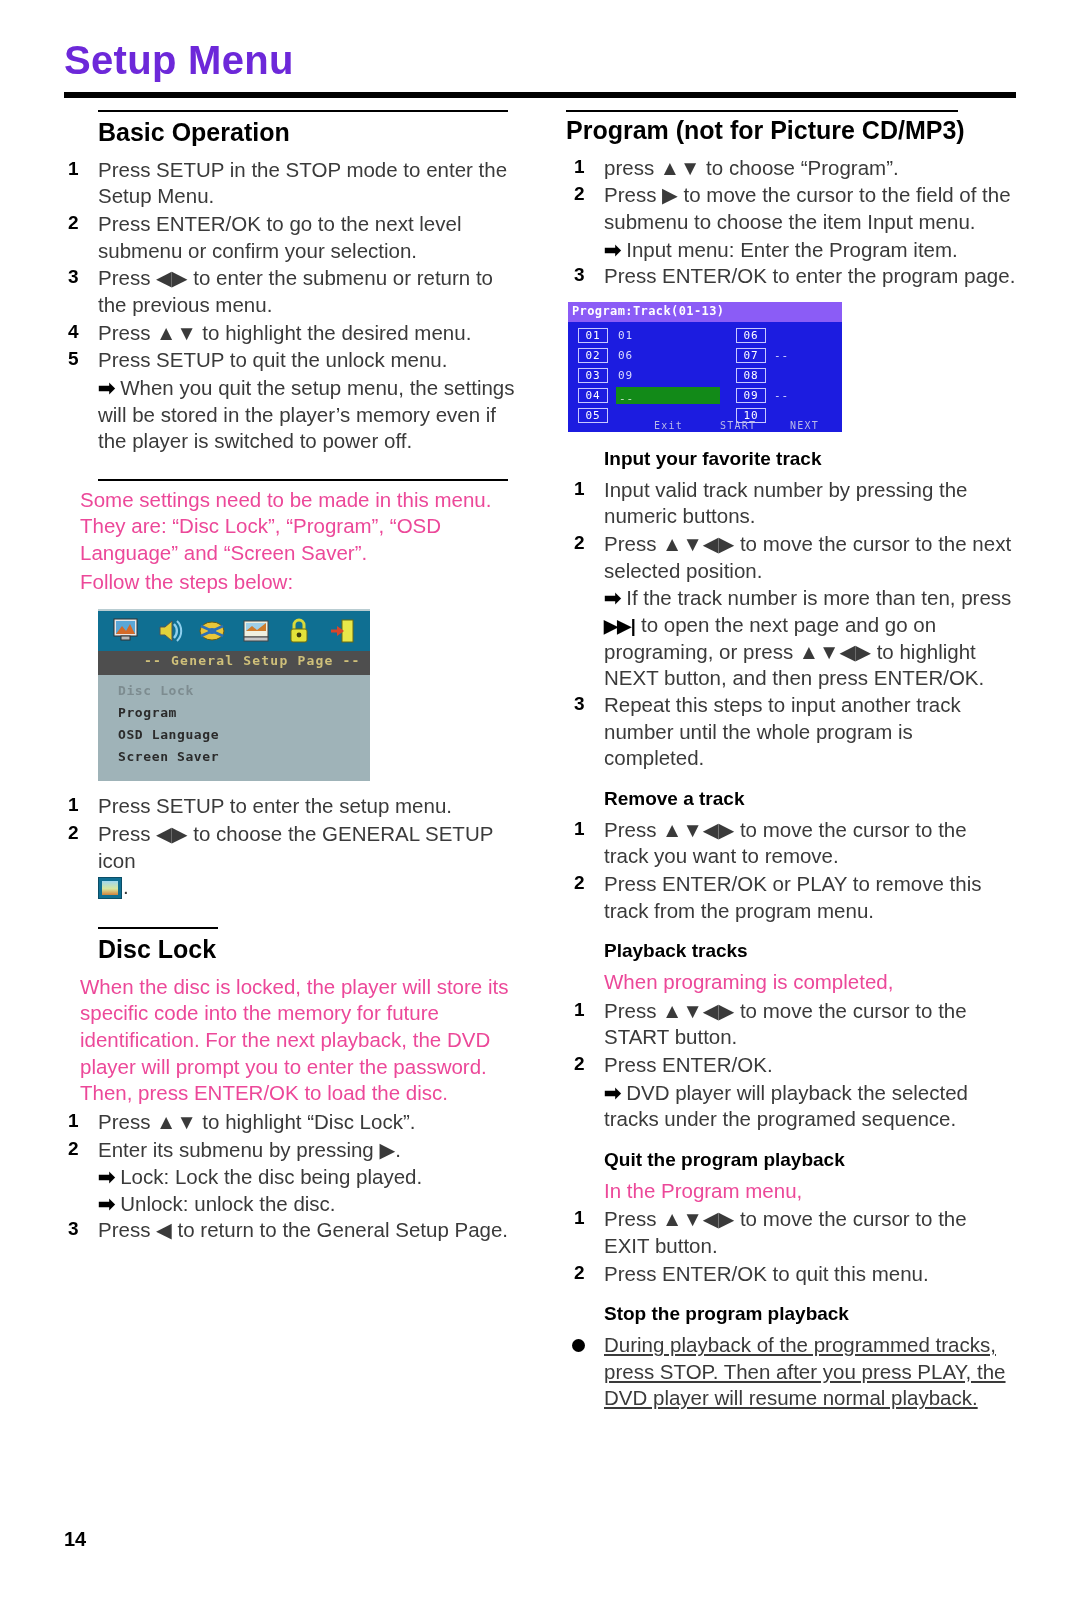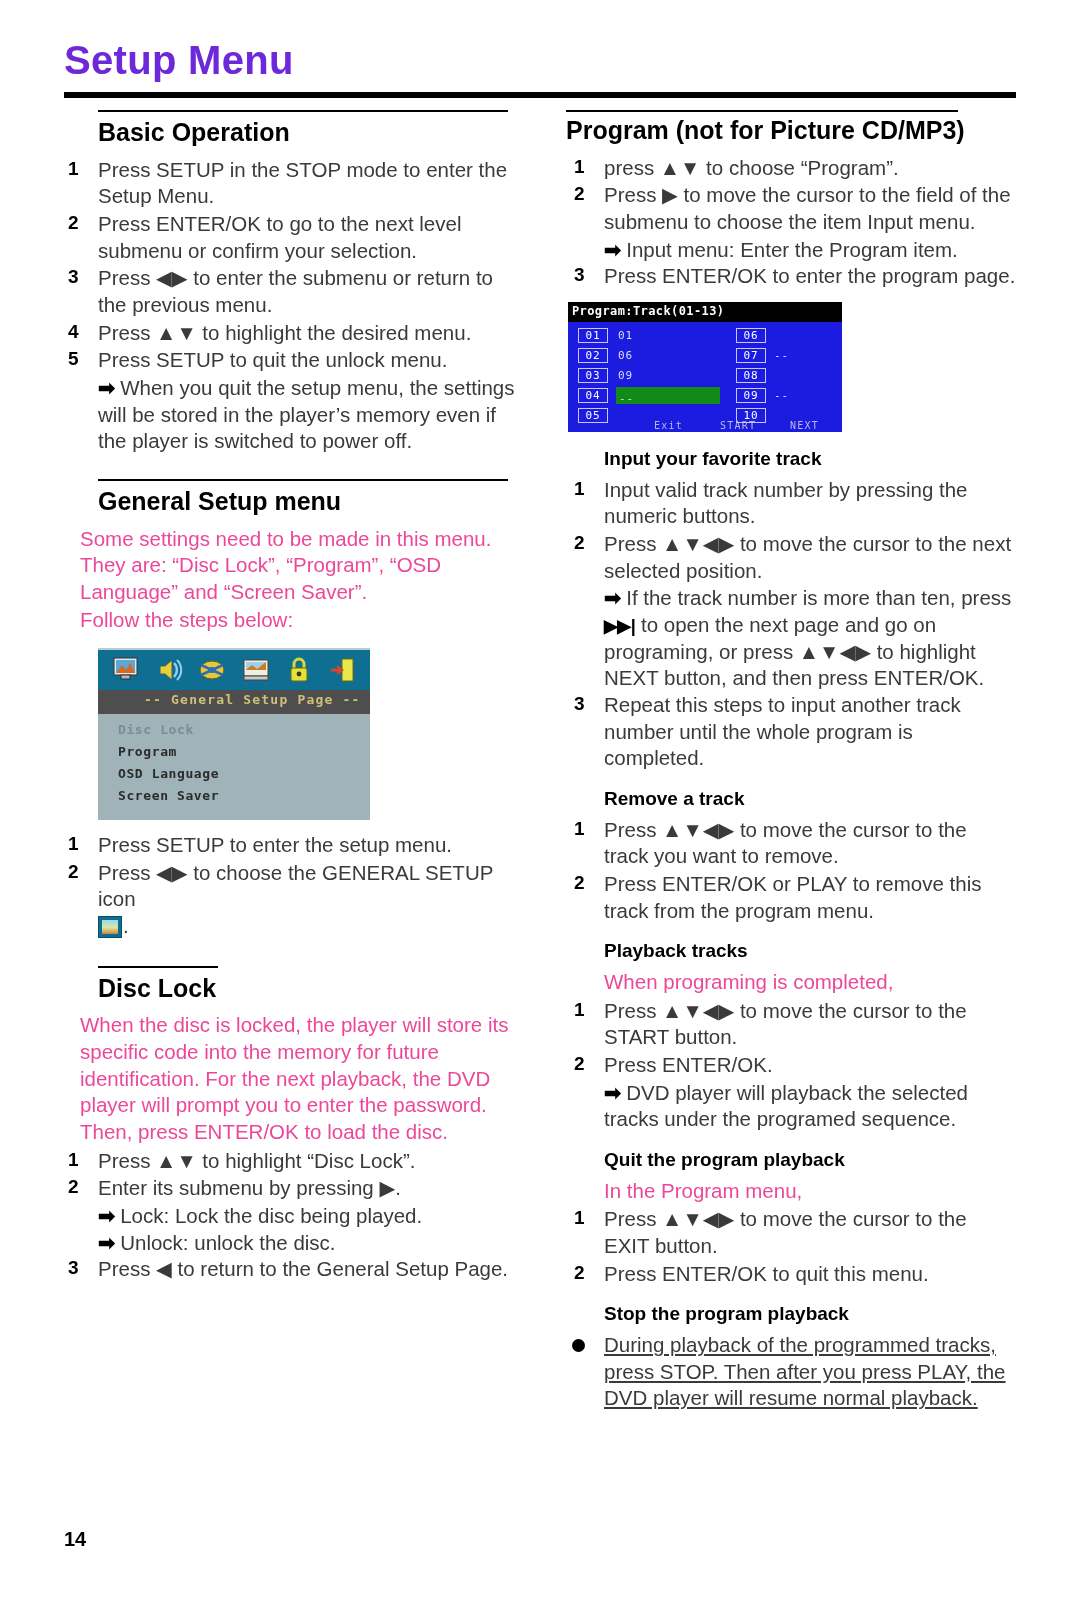--- a/index.html
+++ b/index.html
@@ -110,21 +110,21 @@
   }
   .shot1 .mi.dim { color:#7d8c90; }
 
   
   .shot2 {
     position:relative; margin:12px 0 14px 0;
     width:274px; height:130px;
     background:#1c1ce0; overflow:hidden;
   }
   .shot2 .topbar {
-    position:absolute; left:0; top:0; width:274px; height:20px; background:#000000;
+    position:absolute; left:0; top:0; width:274px; height:20px; background:#8b5cf6;
   }
   .shot2 .topbar .t {
     position:absolute; left:4px; top:2px;
     font-family:"DejaVu Sans Mono", monospace;
     font-size:12px; font-weight:bold; color:#ffffff; letter-spacing:.4px; white-space:nowrap;
   }
   .shot2 .slot {
     position:absolute; width:30px; height:15px;
     border:1px solid #c8c8ff; color:#ffffff;
     font-family:"DejaVu Sans Mono", monospace; font-size:11px;
@@ -190,21 +190,20 @@
         <span class="num">5</span>
         <span class="txt">Press SETUP to quit the unlock menu.</span>
       </div>
       <div class="arrowline">
         <span class="ar">➡</span><span>When you quit the setup menu, the settings will be stored in the player’s memory even if the player is switched to power off.</span>
       </div>
     </div>
 
     <div class="sec" style="margin-top:24px;">
       <div class="sec-rule-short"></div>
-      <h2 class="sec-title">General Setup menu</h2>
       <p class="para">Some settings need to be made in this menu. They are: “Disc Lock”, “Program”, “OSD Language” and “Screen Saver”.</p>
       <p class="para">Follow the steps below:</p>
 
       <div class="shot1">
         <div class="iconbar">
           <span class="osdicon">
             <svg viewBox="0 0 30 28" width="30" height="28">
               <rect x="3" y="2" width="23" height="17" fill="#e8e8e8" stroke="#333"></rect>
               <rect x="5" y="4" width="19" height="13" fill="#5aa7d8"></rect>
               <path d="M5 17 L11 9 L15 14 L19 7 L24 17 Z" fill="#d46a28"></path>

